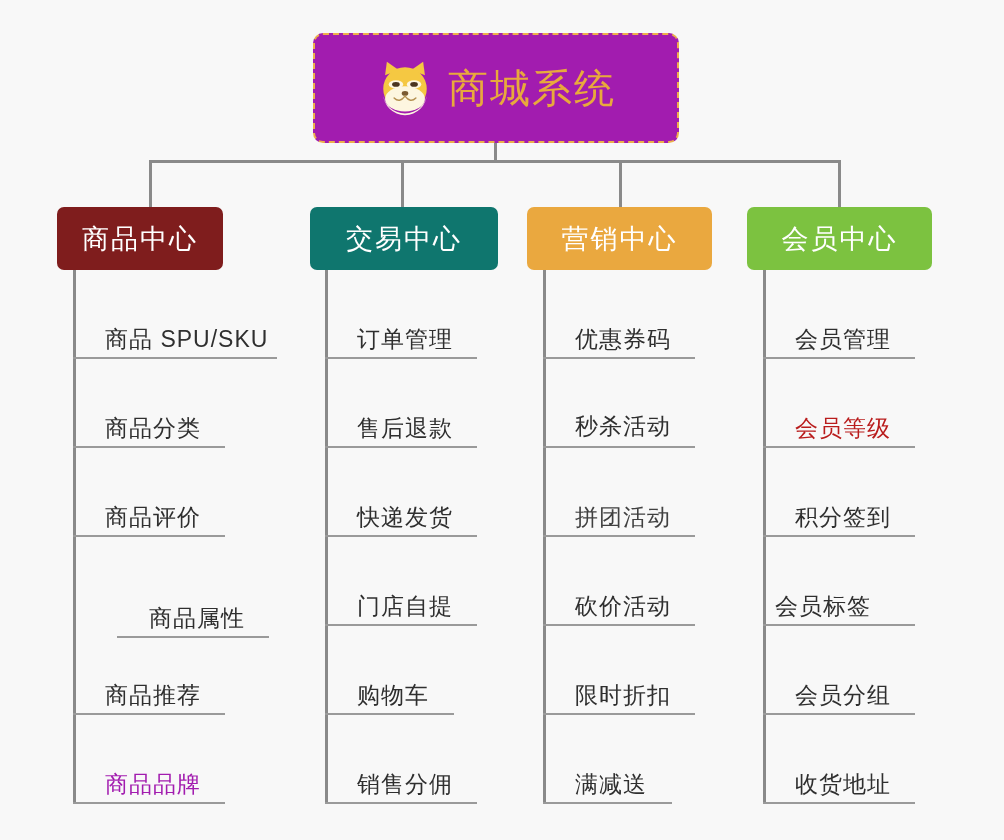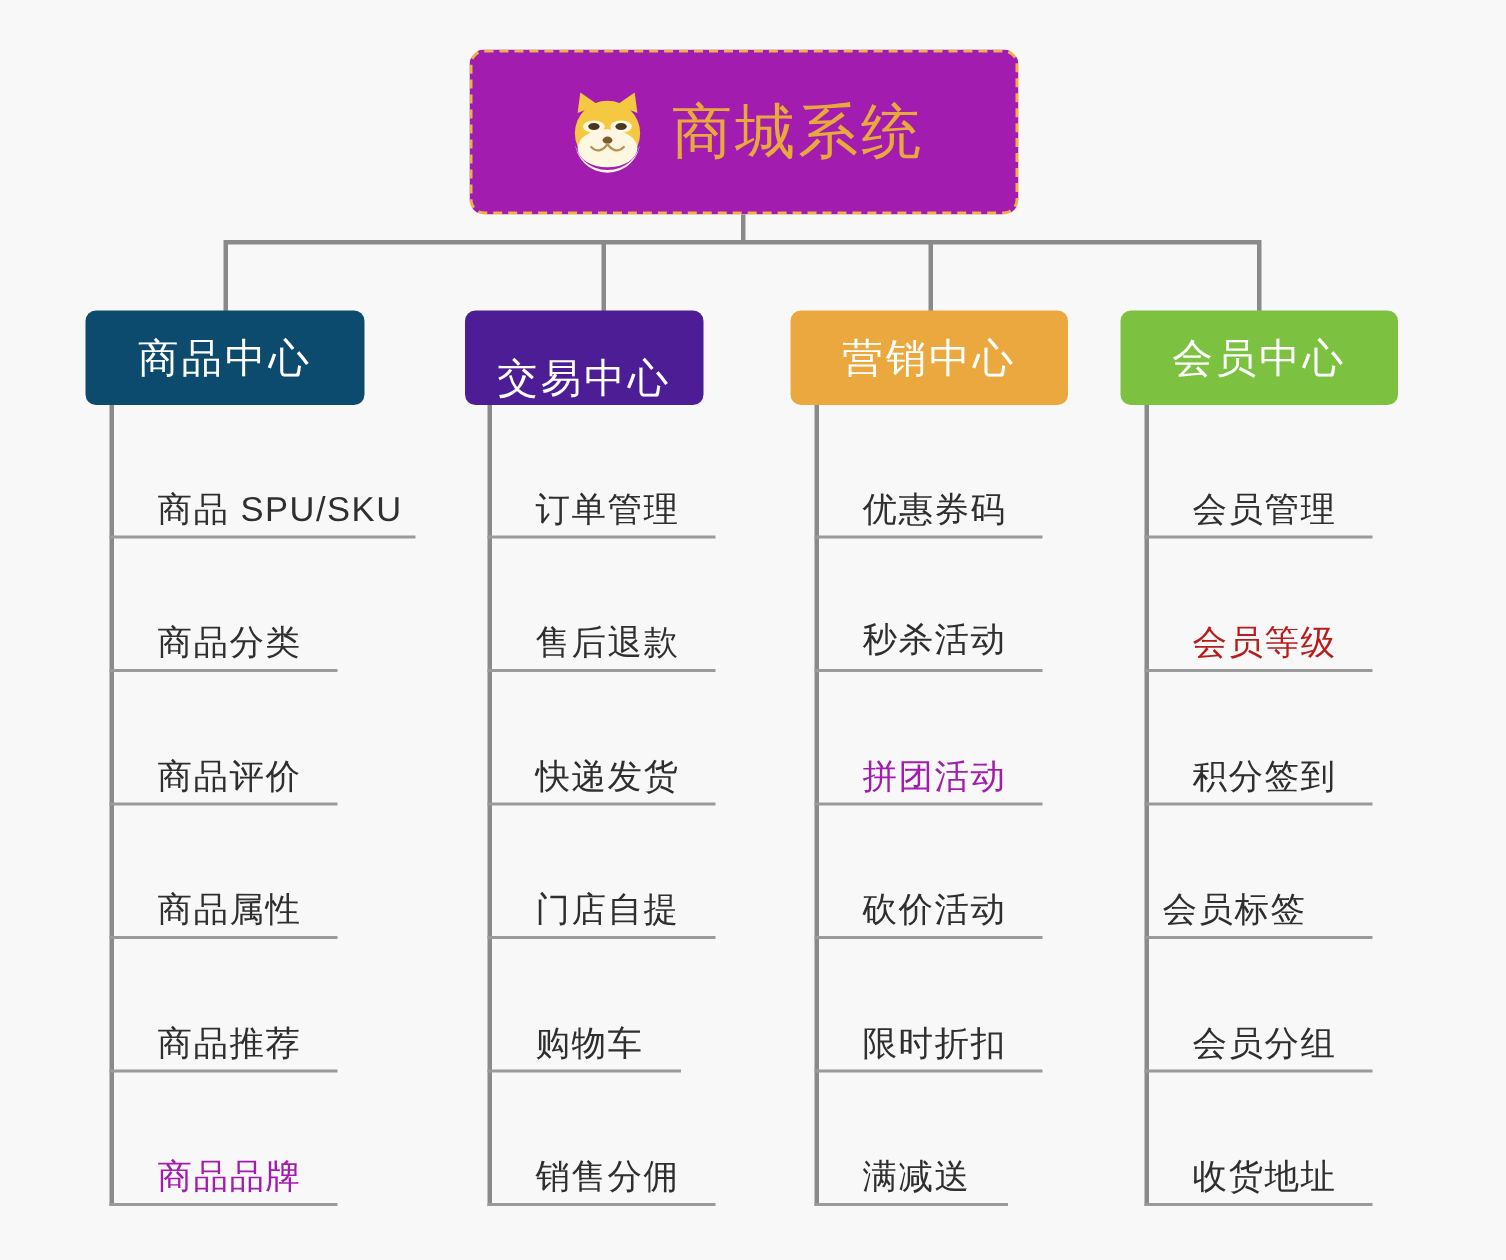--- a/index.html
+++ b/index.html
@@ -133,45 +133,45 @@
 
   <div class="conn conn-v" style="left: 494px; top: 143px; height: 19px; background: rgb(138, 138, 138);"></div>
 
   <div class="conn conn-h" style="left: 150px; top: 160px; width: 690px; background: rgb(138, 138, 138);"></div>
 
   <div class="conn conn-v" style="left: 149px; top: 160px; height: 48px; background: rgb(138, 138, 138);"></div>
   <div class="conn conn-v" style="left: 401px; top: 160px; height: 48px; background: rgb(138, 138, 138);"></div>
   <div class="conn conn-v" style="left: 619px; top: 160px; height: 48px; background: rgb(138, 138, 138);"></div>
   <div class="conn conn-v" style="left: 838px; top: 160px; height: 48px; background: rgb(138, 138, 138);"></div>
 
-  <div class="cat-box" id="cat-0" style="left: 57px; top: 207px; width: 186px; background: #0c4a6e;">
+  <div class="cat-box" id="cat-0" style="left: 57px; top: 207px; width: 166px; background: #7f1d1d;">
     <span>商品中心</span>
   </div>
-  <div class="cat-box" id="cat-1" style="left: 310px; top: 207px; width: 159px; background: #4c1d95; align-items: flex-end;">
+  <div class="cat-box" id="cat-1" style="left: 310px; top: 207px; width: 188px; background: #0f766e;">
     <span>交易中心</span>
   </div>
   <div class="cat-box" id="cat-2" style="left: 527px; top: 207px; width: 185px; background: rgb(234, 168, 63);">
     <span>营销中心</span>
   </div>
   <div class="cat-box" id="cat-3" style="left: 747px; top: 207px; width: 185px; background: rgb(124, 194, 64);">
     <span>会员中心</span>
   </div>
 
   <div class="branch" id="branch-0" style="left: 73px;">
     <div class="branch-trunk" style="height: 534px; background: rgb(138, 138, 138);"></div>
     <div class="leaf" style="top: 0px; width: 204px; border-bottom-color: rgb(154, 154, 154);">
       <span class="leaf-label" style="color: rgb(47, 47, 47);">商品 SPU/SKU</span>
     </div>
     <div class="leaf" style="top: 89px; width: 152px; border-bottom-color: rgb(154, 154, 154);">
       <span class="leaf-label" style="color: rgb(47, 47, 47); text-align: center;">商品分类</span>
     </div>
     <div class="leaf" style="top: 178px; width: 152px; border-bottom-color: rgb(154, 154, 154);">
       <span class="leaf-label" style="color: rgb(47, 47, 47);">商品评价</span>
     </div>
-    <div class="leaf" style="top: 267px; width: 152px; border-bottom-color: rgb(154, 154, 154);">
+    <div class="leaf" style="top: 279px; width: 152px; border-bottom-color: rgb(154, 154, 154); margin-left: 44px;">
       <span class="leaf-label" style="color: rgb(47, 47, 47);">商品属性</span>
     </div>
     <div class="leaf" style="top: 356px; width: 152px; border-bottom-color: rgb(154, 154, 154);">
       <span class="leaf-label" style="color: rgb(47, 47, 47);">商品推荐</span>
     </div>
     <div class="leaf" style="top: 445px; width: 152px; border-bottom-color: rgb(154, 154, 154);">
       <span class="leaf-label" style="color: #a21caf;">商品品牌</span>
     </div>
   </div>
 
@@ -199,21 +199,21 @@
 
   <div class="branch" id="branch-2" style="left: 543px;">
     <div class="branch-trunk" style="height: 534px; background: rgb(138, 138, 138);"></div>
     <div class="leaf" style="top: 0px; width: 152px; border-bottom-color: rgb(154, 154, 154);">
       <span class="leaf-label" style="color: rgb(47, 47, 47);">优惠券码</span>
     </div>
     <div class="leaf" style="top: 89px; width: 152px; border-bottom-color: rgb(154, 154, 154); font-family: Liberation Mono, monospace;">
       <span class="leaf-label" style="color: rgb(47, 47, 47);">秒杀活动</span>
     </div>
     <div class="leaf" style="top: 178px; width: 152px; border-bottom-color: rgb(154, 154, 154);">
-      <span class="leaf-label" style="color: #a21caf;">拼团活动</span>
+      <span class="leaf-label" style="color: #404040;">拼团活动</span>
     </div>
     <div class="leaf" style="top: 267px; width: 152px; border-bottom-color: rgb(154, 154, 154);">
       <span class="leaf-label" style="color: rgb(47, 47, 47);">砍价活动</span>
     </div>
     <div class="leaf" style="top: 356px; width: 152px; border-bottom-color: rgb(154, 154, 154);">
       <span class="leaf-label" style="color: rgb(47, 47, 47);">限时折扣</span>
     </div>
     <div class="leaf" style="top: 445px; width: 129px; border-bottom-color: rgb(154, 154, 154);">
       <span class="leaf-label" style="color: rgb(47, 47, 47);">满减送</span>
     </div>

